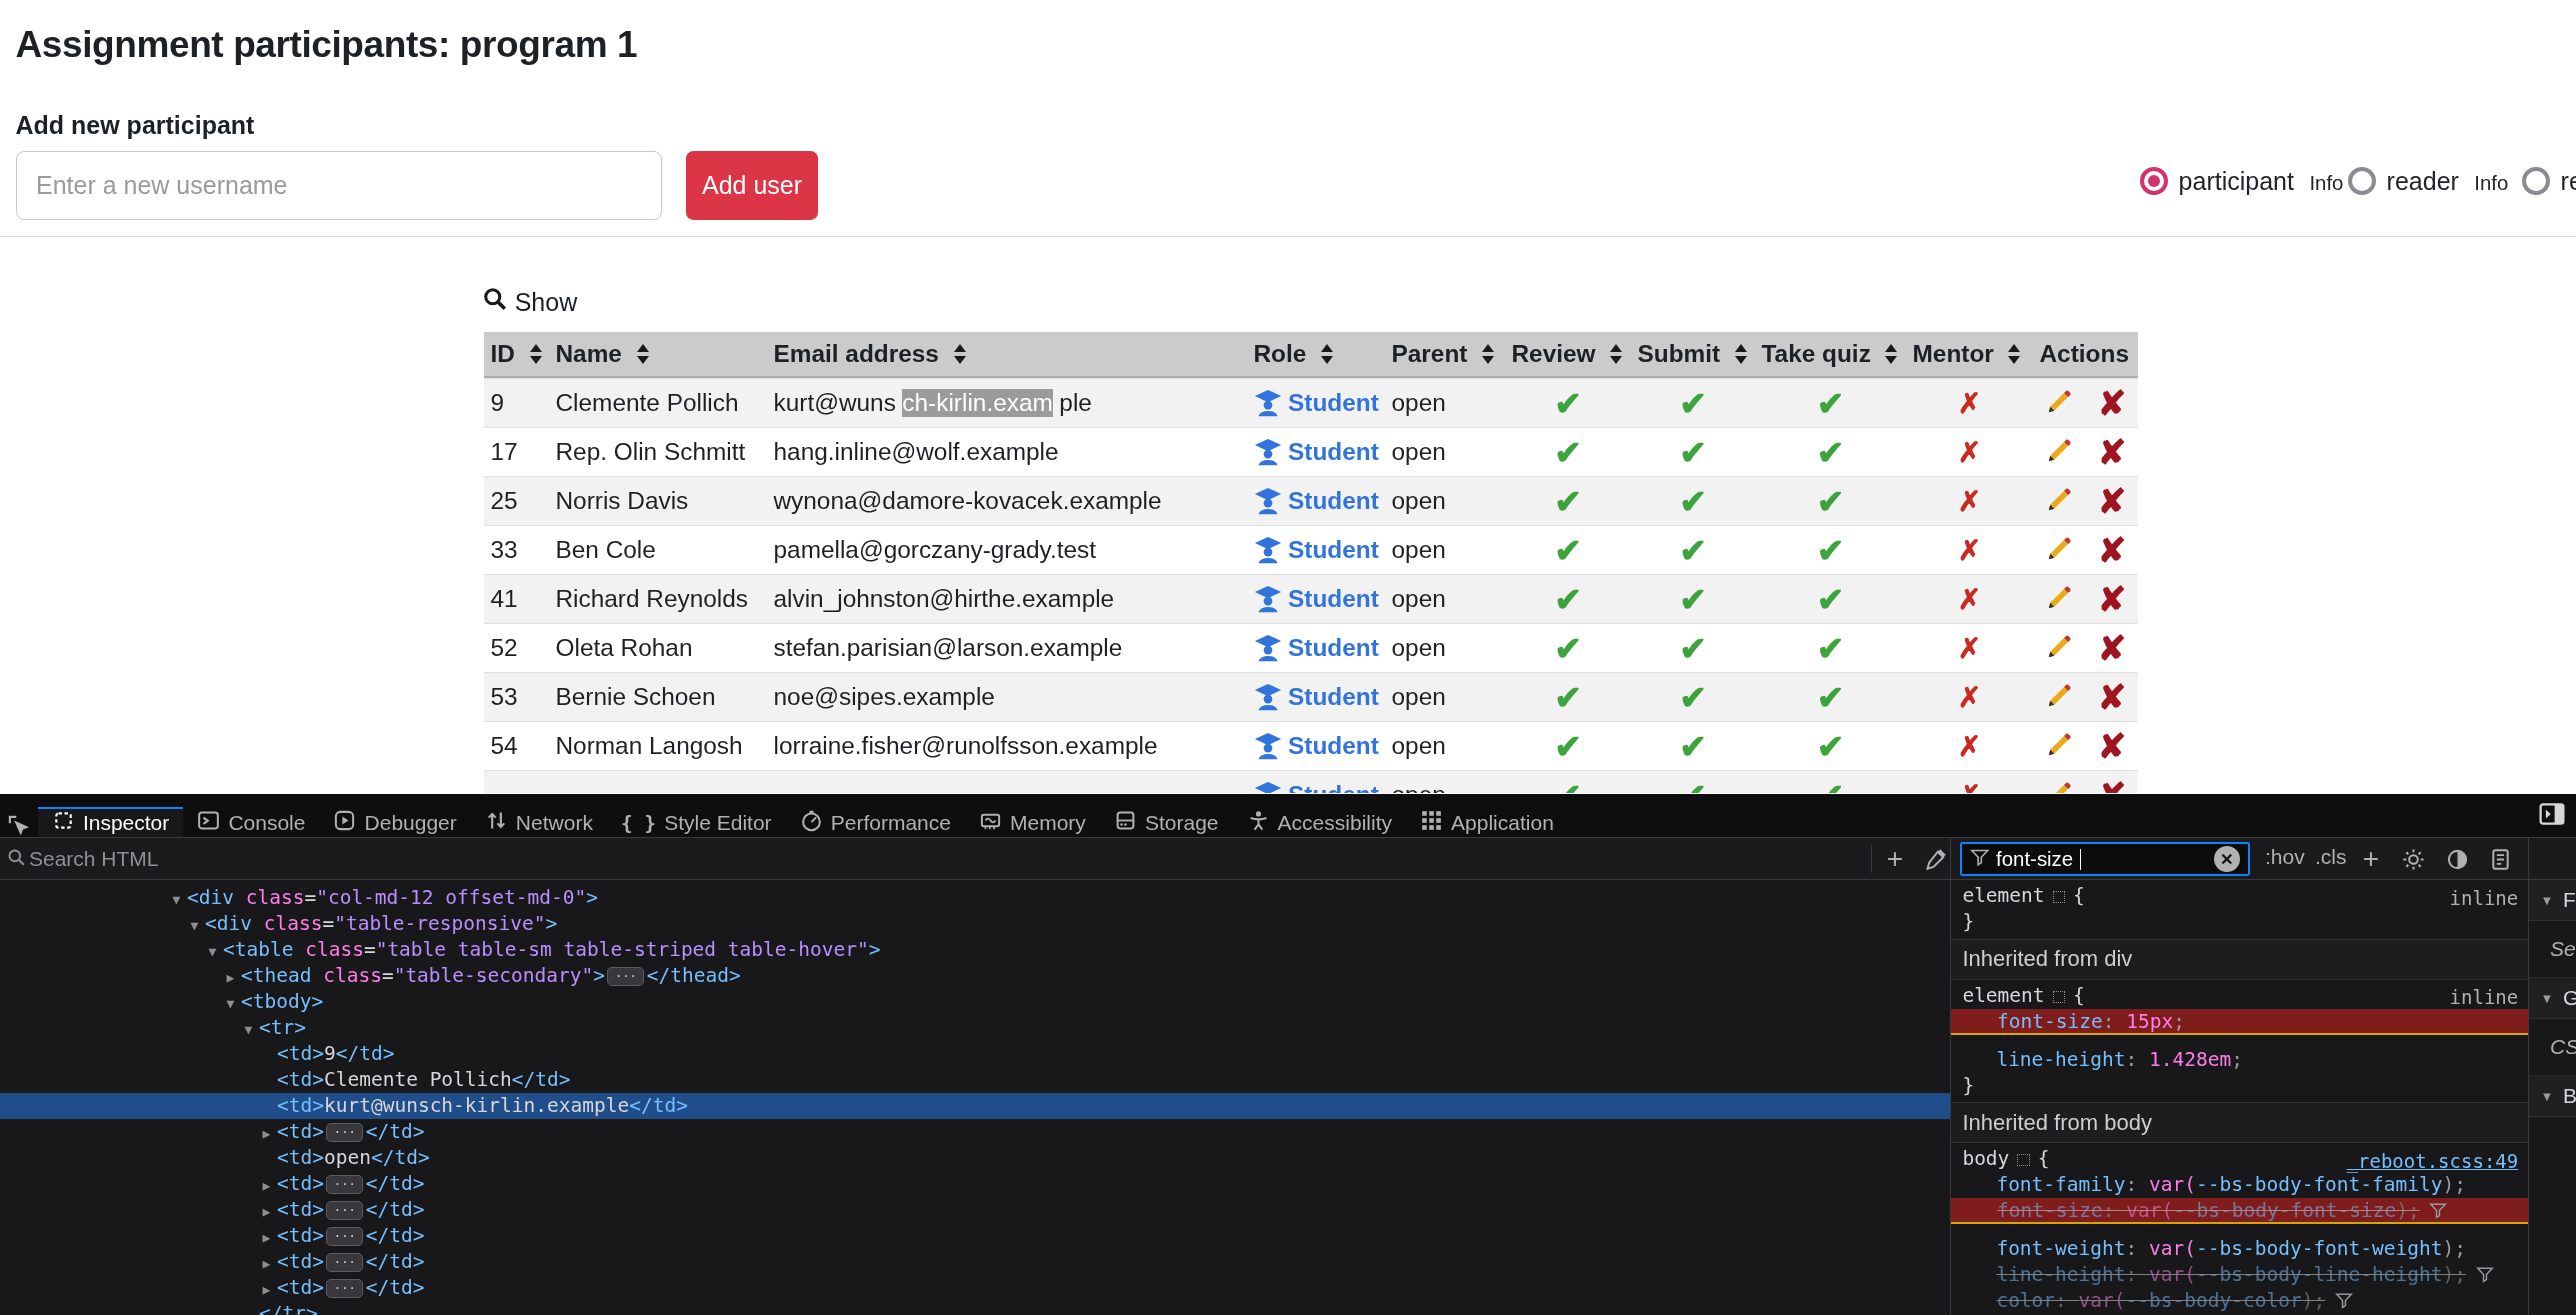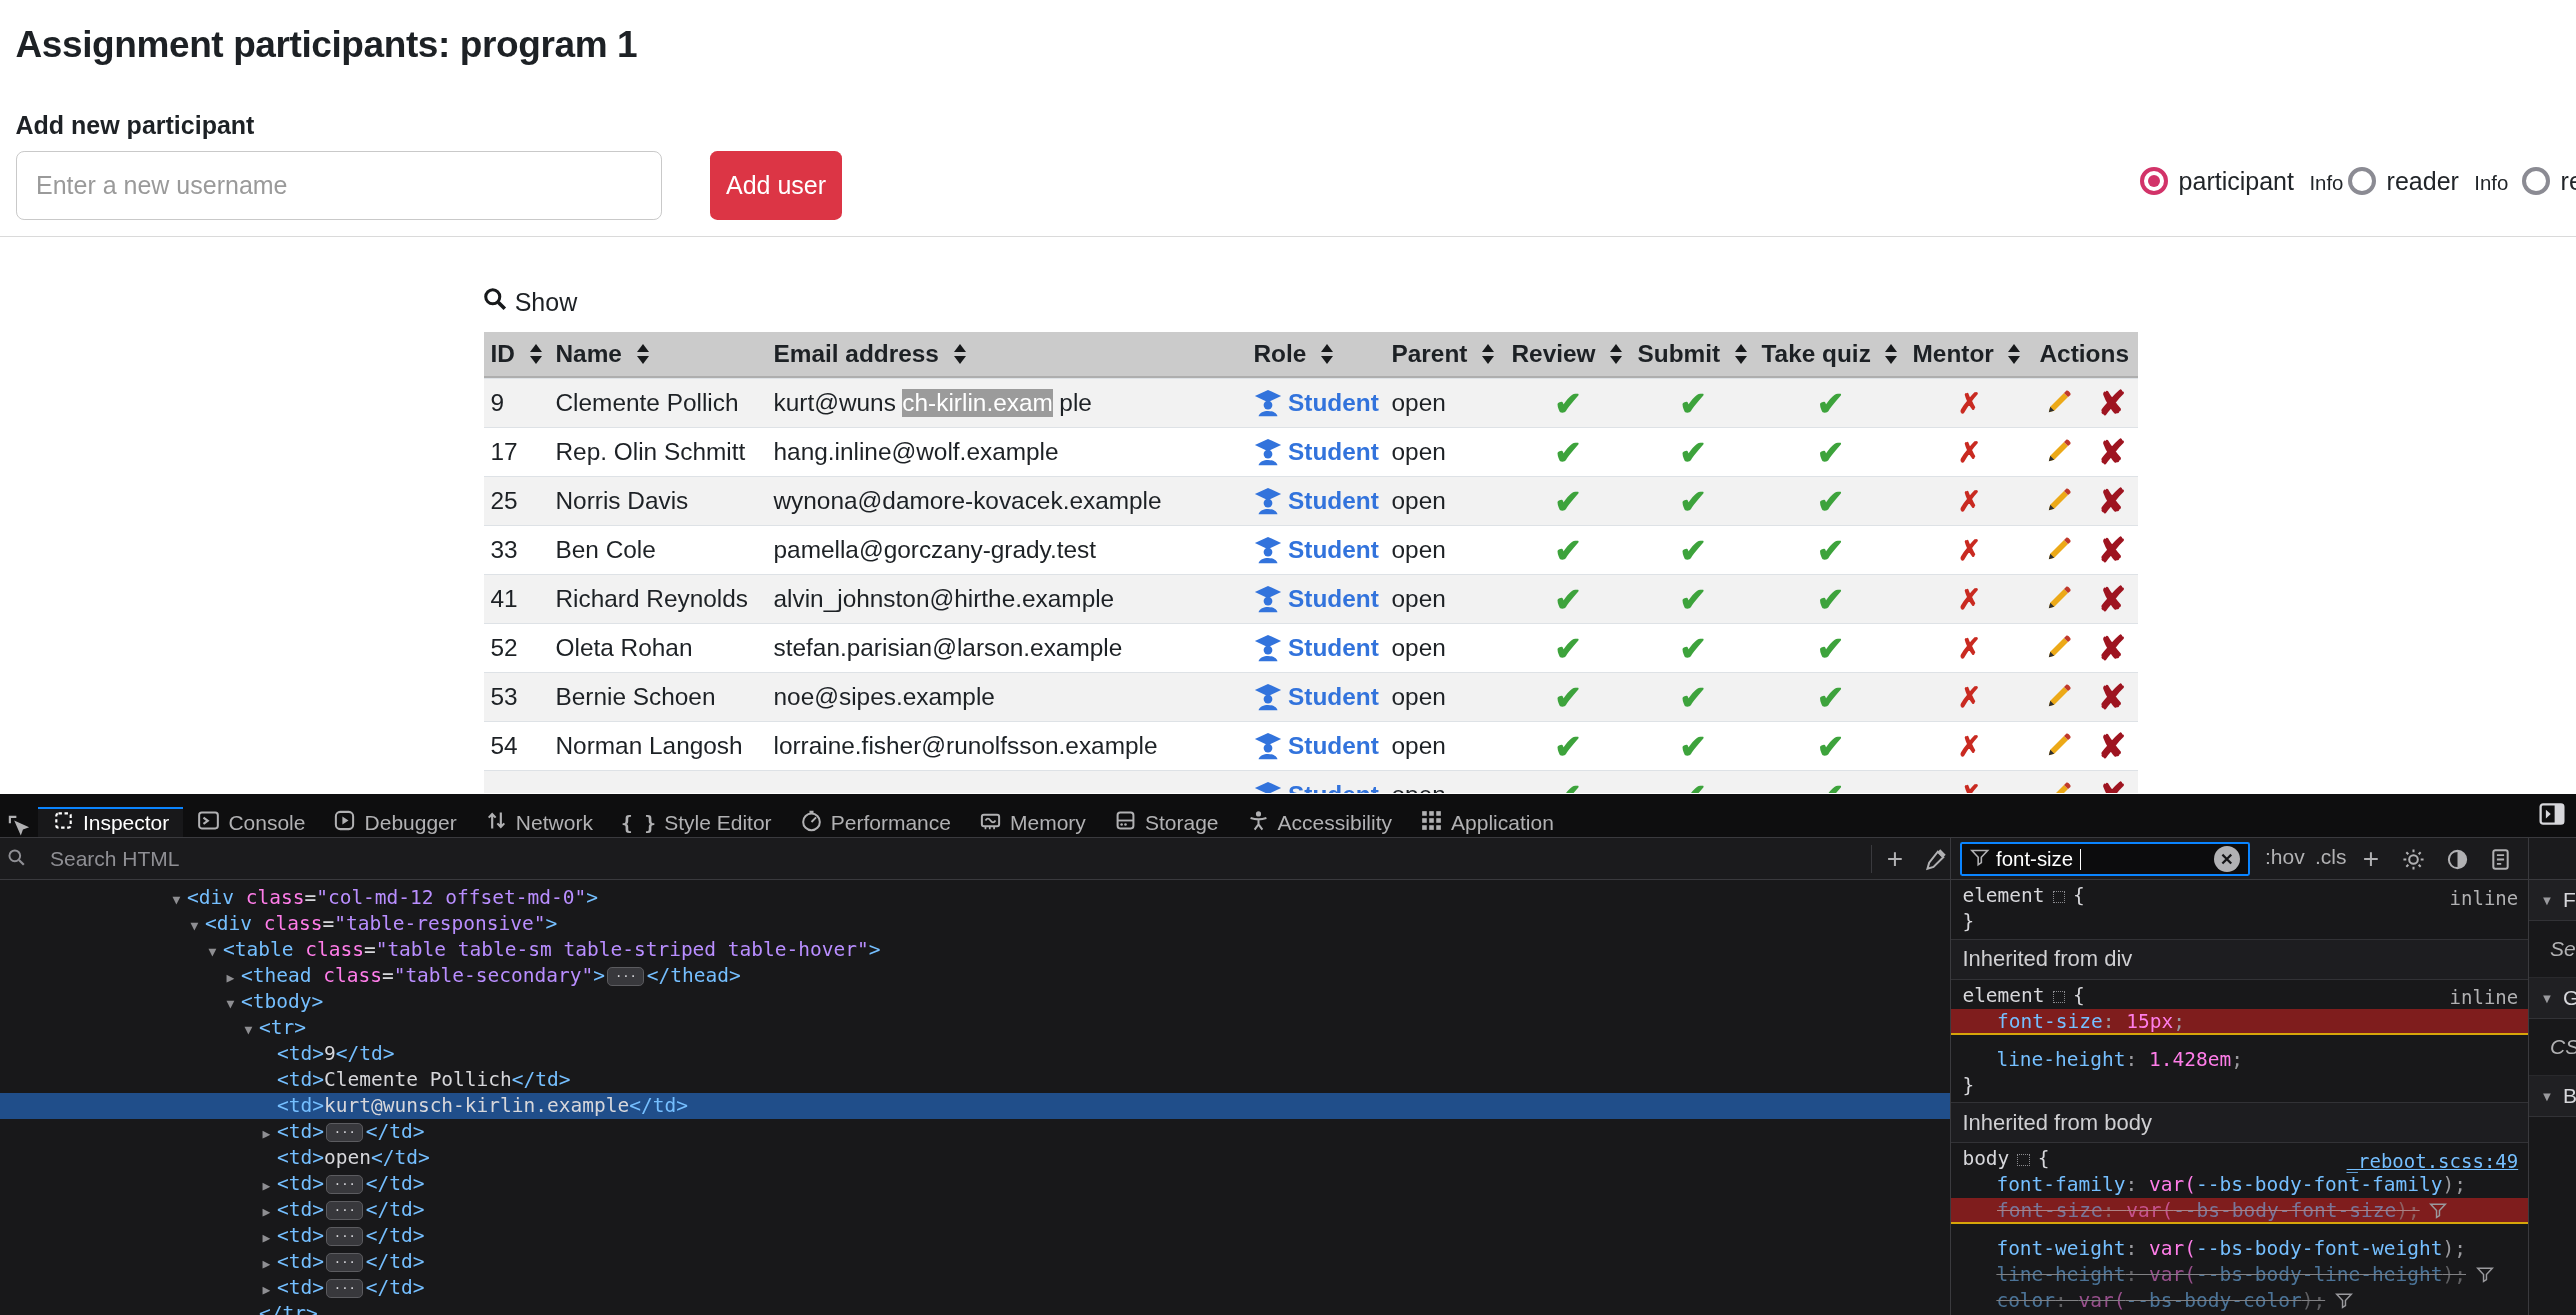--- a/index.html
+++ b/index.html
@@ -9,21 +9,21 @@
 
   
   #page { position:absolute; inset:0 0 522px 0; background:#fff; overflow:hidden; }
   .page-title { left:15.5px; top:24.4px; font-size:37px; font-weight:700; letter-spacing:-0.4px; }
   .add-label { left:15.5px; top:111px; font-size:25px; font-weight:700; }
   .username-input { left:15.5px; top:151px; width:646px; height:69px; border:1.6px solid #c9c9c9;
     border-radius:8.1px; font-size:25px; padding:0 19.5px; color:#1d2125; outline:none;
     font-family:"Liberation Sans",sans-serif; }
   .username-input::placeholder { color:#9a9a9a; }
   .add-user-btn { left:686px; top:151px; width:132px; height:69px; background:#dc3545; color:#fff;
-    border:none; border-radius:7.3px; font-size:25px; font-family:"Liberation Sans",sans-serif; cursor:pointer;margin-left:24px; }
+    border:none; border-radius:7.3px; font-size:25px; font-family:"Liberation Sans",sans-serif; cursor:pointer; }
   .role-group { left:0; top:156px; width:2576px; height:50px; overflow:hidden; }
   .role-item { position:absolute; top:0; height:50px; display:flex; align-items:center; gap:10.6px; }
   .radio { width:28px; height:28px; border-radius:50%; border:4.1px solid #8b8b93; background:#fff;
     display:inline-flex; align-items:center; justify-content:center; flex:0 0 auto; }
   .radio.sel { border-color:#d23369; }
   .radio.sel::after { content:""; width:12.2px; height:12.2px; border-radius:50%; background:#d23369; }
   .role-label { font-size:25px; color:#212529; }
   .role-info { font-size:20.4px; color:#212529; margin-left:4.9px; padding-top:4.9px; }
   .page-hr { left:0; top:236px; width:2576px; border-top:1.6px solid #dadada; }
   .show-btn { left:483px; top:287px; display:flex; align-items:center; gap:7.3px; font-size:25px;
@@ -59,21 +59,21 @@
   .dt-sep { width:0.8px; background:#3a3a3e; margin:6.5px 0; }
   .dt-tab { display:flex; align-items:center; gap:8.1px; padding:0 14px; font-size:21px; color:#b1b1b3;
     cursor:pointer; border-top:2.4px solid transparent; }
   .dt-tab.active { color:#fff; border-top:2.4px solid #0a84ff; background:#18181a; }
   .dt-tab svg,.dt-picker svg { width:23px; height:23px; }
   .braces { font-family:"DejaVu Sans Mono",monospace; font-size:19.5px; font-weight:700; }
 
   .dt-toolbar { position:absolute; left:0; top:44px; width:2576px; height:42px; background:#1b1b1d;
     border-bottom:0.8px solid #3a3a3e; }
   .html-search { position:absolute; left:6.5px; top:4.9px; width:1791px; height:33px; display:flex;
-    align-items:center; gap:24px; }
+    align-items:center; gap:3px; }
   .html-search input { background:transparent; border:none; outline:none; color:#d7d7db; font-size:21px;
     width:1710px; font-family:"Liberation Sans",sans-serif; }
   .html-search input::placeholder { color:#8f8f94; }
   .tb-btn { position:absolute; top:3.3px; width:36px; height:36px; display:flex; align-items:center;
     justify-content:center; color:#b1b1b3; background:none; border:none; cursor:pointer; font-size:28px; }
   .tb-btn svg { width:23px; height:23px; }
   .vline { position:absolute; top:6.5px; bottom:6.5px; width:0.8px; background:#3a3a3e; }
   .filter-box { position:absolute; left:1960px; top:4.1px; width:290px; height:34px; background:#0c0c0d;
     border:2.4px solid #0a84ff; border-radius:2.4px; display:flex; align-items:center; padding:0 8.1px; gap:6.5px; }
   .filter-box .txt { color:#fff; font-size:20.4px; }

